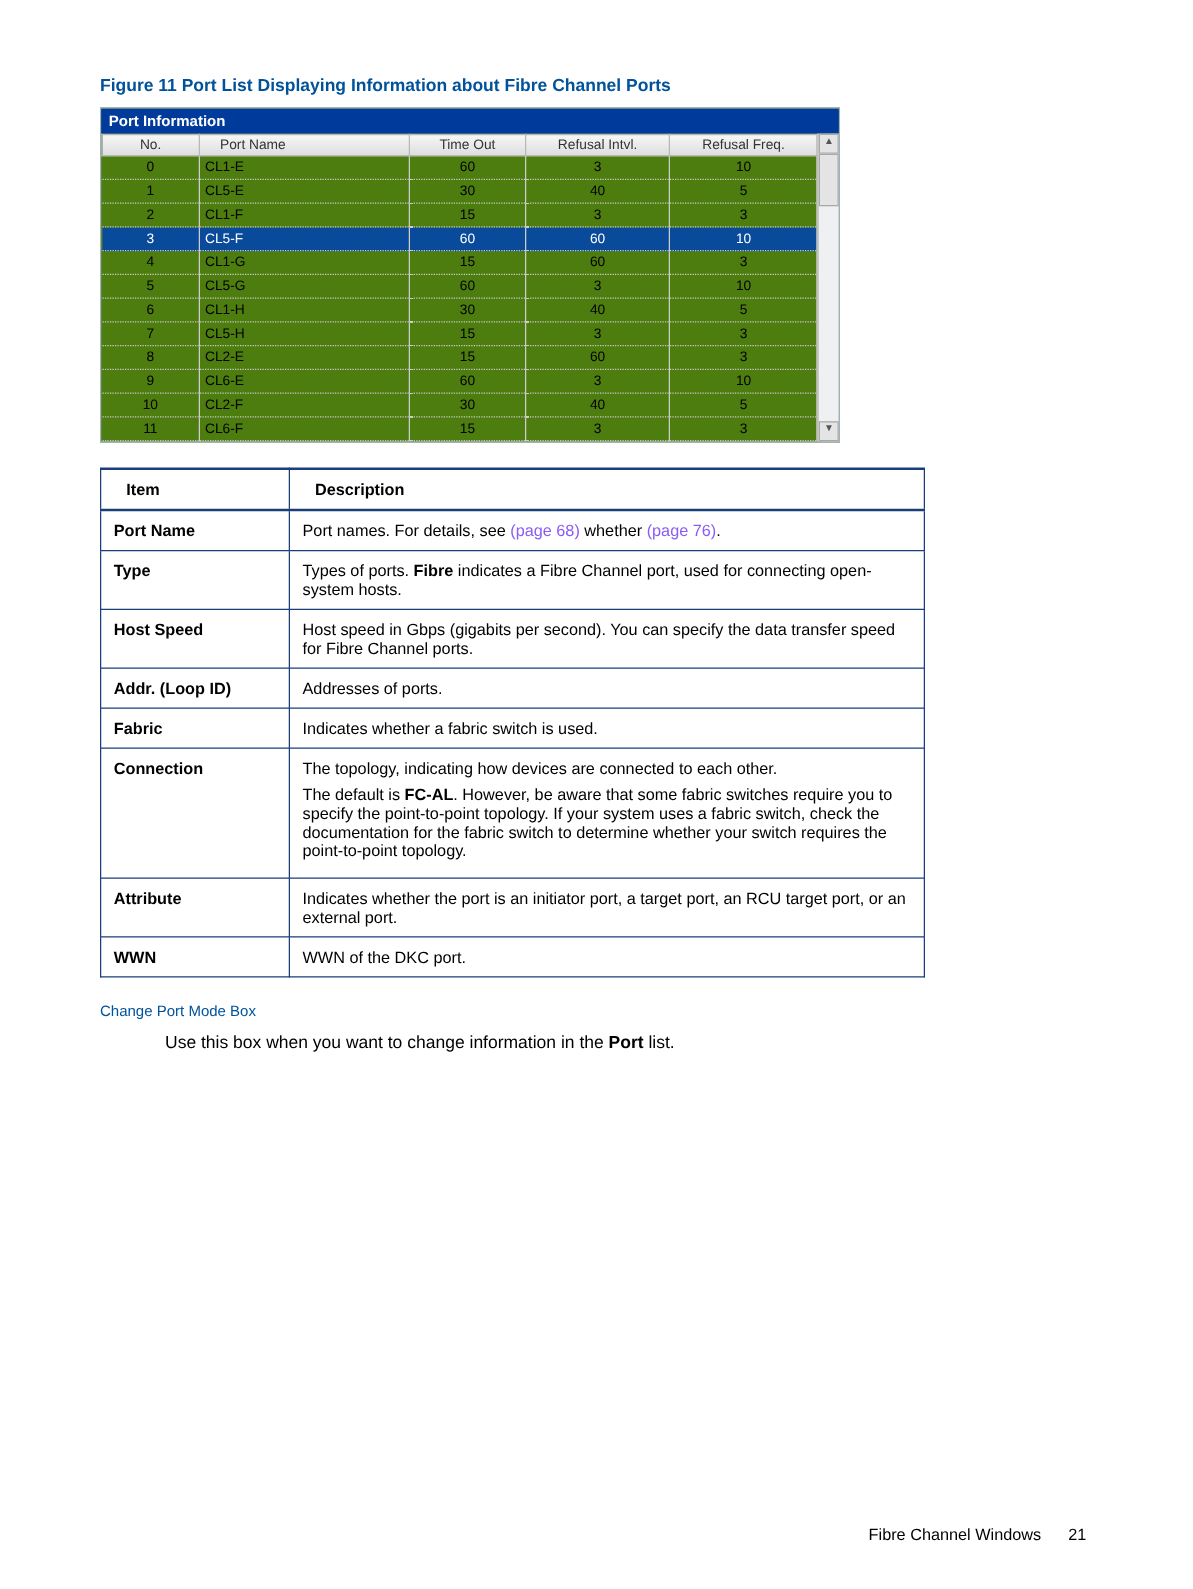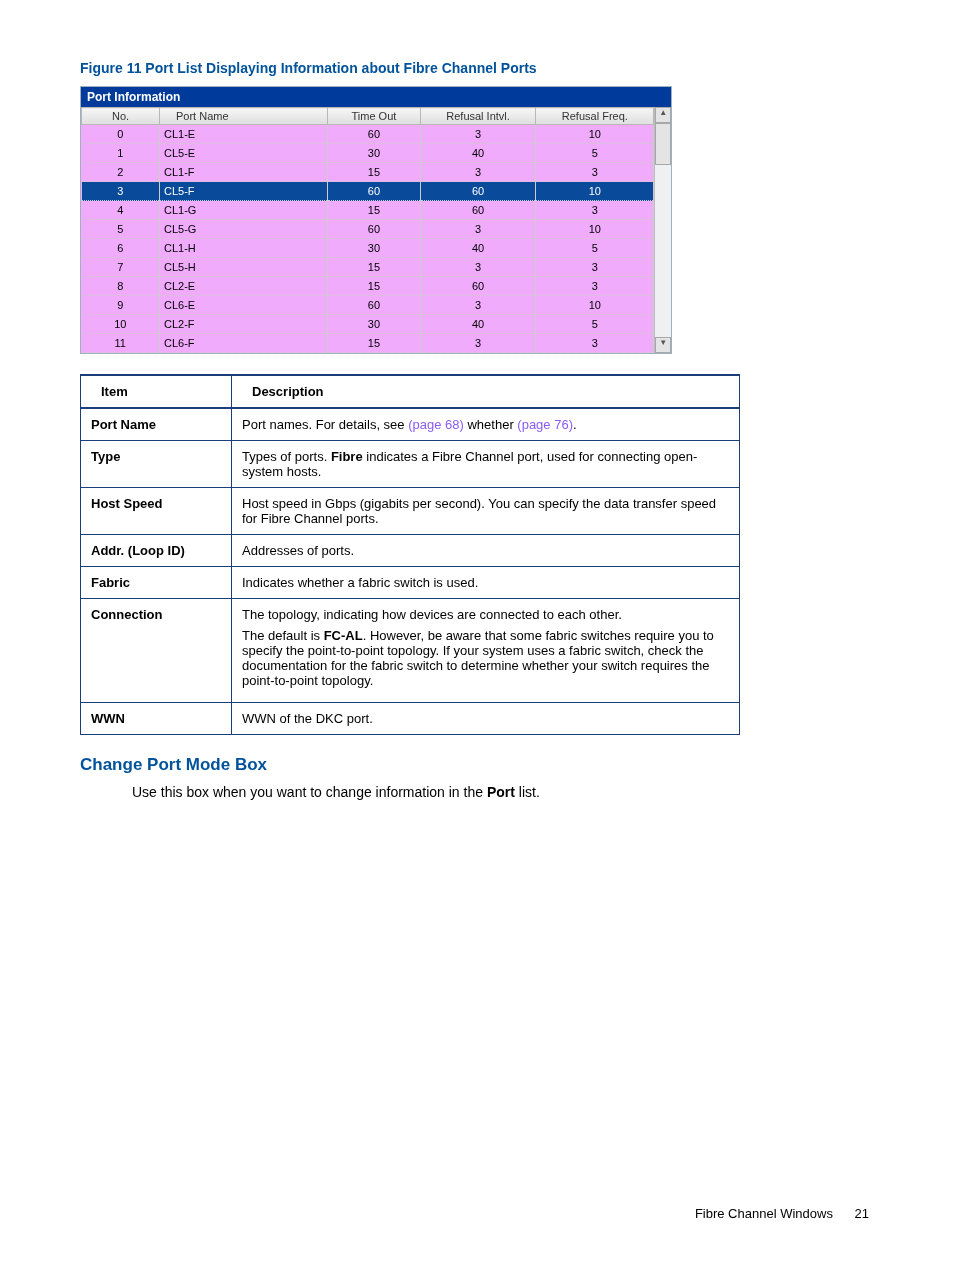--- a/index.html
+++ b/index.html
@@ -18,21 +18,21 @@
     .figure-caption {
       color: #00529B;
       font-weight: bold;
       font-size: 14px;
       margin-bottom: 10px;
     }
     
     .port-info-window {
       border: 1px solid #9fb0c0;
       width: 590px;
-      background: #f0abfc;
+      background: #4d7c0f;
       margin-bottom: 20px;
     }
     .port-info-title {
       background: #003b9c;
       color: #fff;
       font-weight: bold;
       font-size: 12px;
       padding: 3px 6px;
     }
     .port-table-wrap {
@@ -110,32 +110,32 @@
       padding-left: 20px;
     }
     .desc-table .item-col {
       width: 130px;
       font-weight: bold;
     }
     .link { color: #8b5cf6; text-decoration: none; }
     .bold { font-weight: bold; }
     .section-heading {
       color: #00529B;
-      font-size: 17px;
-      font-weight: bold;
+      font-size: 12px;
+      font-weight: normal;
       margin: 15px 0 8px 0;
     }
     .body-text {
       margin-left: 52px;
       font-size: 14px;
       line-height: 1.4;
     }
     .footer {
       position: absolute;
-      bottom: 50px;
+      bottom: 36px;
       right: 85px;
       font-size: 13px;
     }
     .footer .pn { margin-left: 18px; }
     .p { margin: 0 0 6px 0; }
   </style>
 </head>
 <body>
 
 <div class="page-content">
@@ -286,20 +286,24 @@
       <tr>
         <td class="item-col">Connection</td>
         <td>
           <p class="p">The topology, indicating how devices are connected to each other.</p>
           <p class="p">
             <span>The default is </span><span class="bold">FC-AL</span><span>. However, be aware that some fabric switches require you to specify the point-to-point topology. If your system uses a fabric switch, check the documentation for the fabric switch to determine whether your switch requires the point-to-point topology.</span>
           </p>
         </td>
       </tr>
       <tr>
+        <td class="item-col">Attribute</td>
+        <td>Indicates whether the port is an initiator port, a target port, an RCU target port, or an external port.</td>
+      </tr>
+      <tr>
         <td class="item-col">WWN</td>
         <td>WWN of the DKC port.</td>
       </tr>
     </tbody>
   </table>
 
   <div class="section-heading">Change Port Mode Box</div>
   <div class="body-text">
     <span>Use this box when you want to change information in the </span><span class="bold">Port</span><span> list.</span>
   </div>

